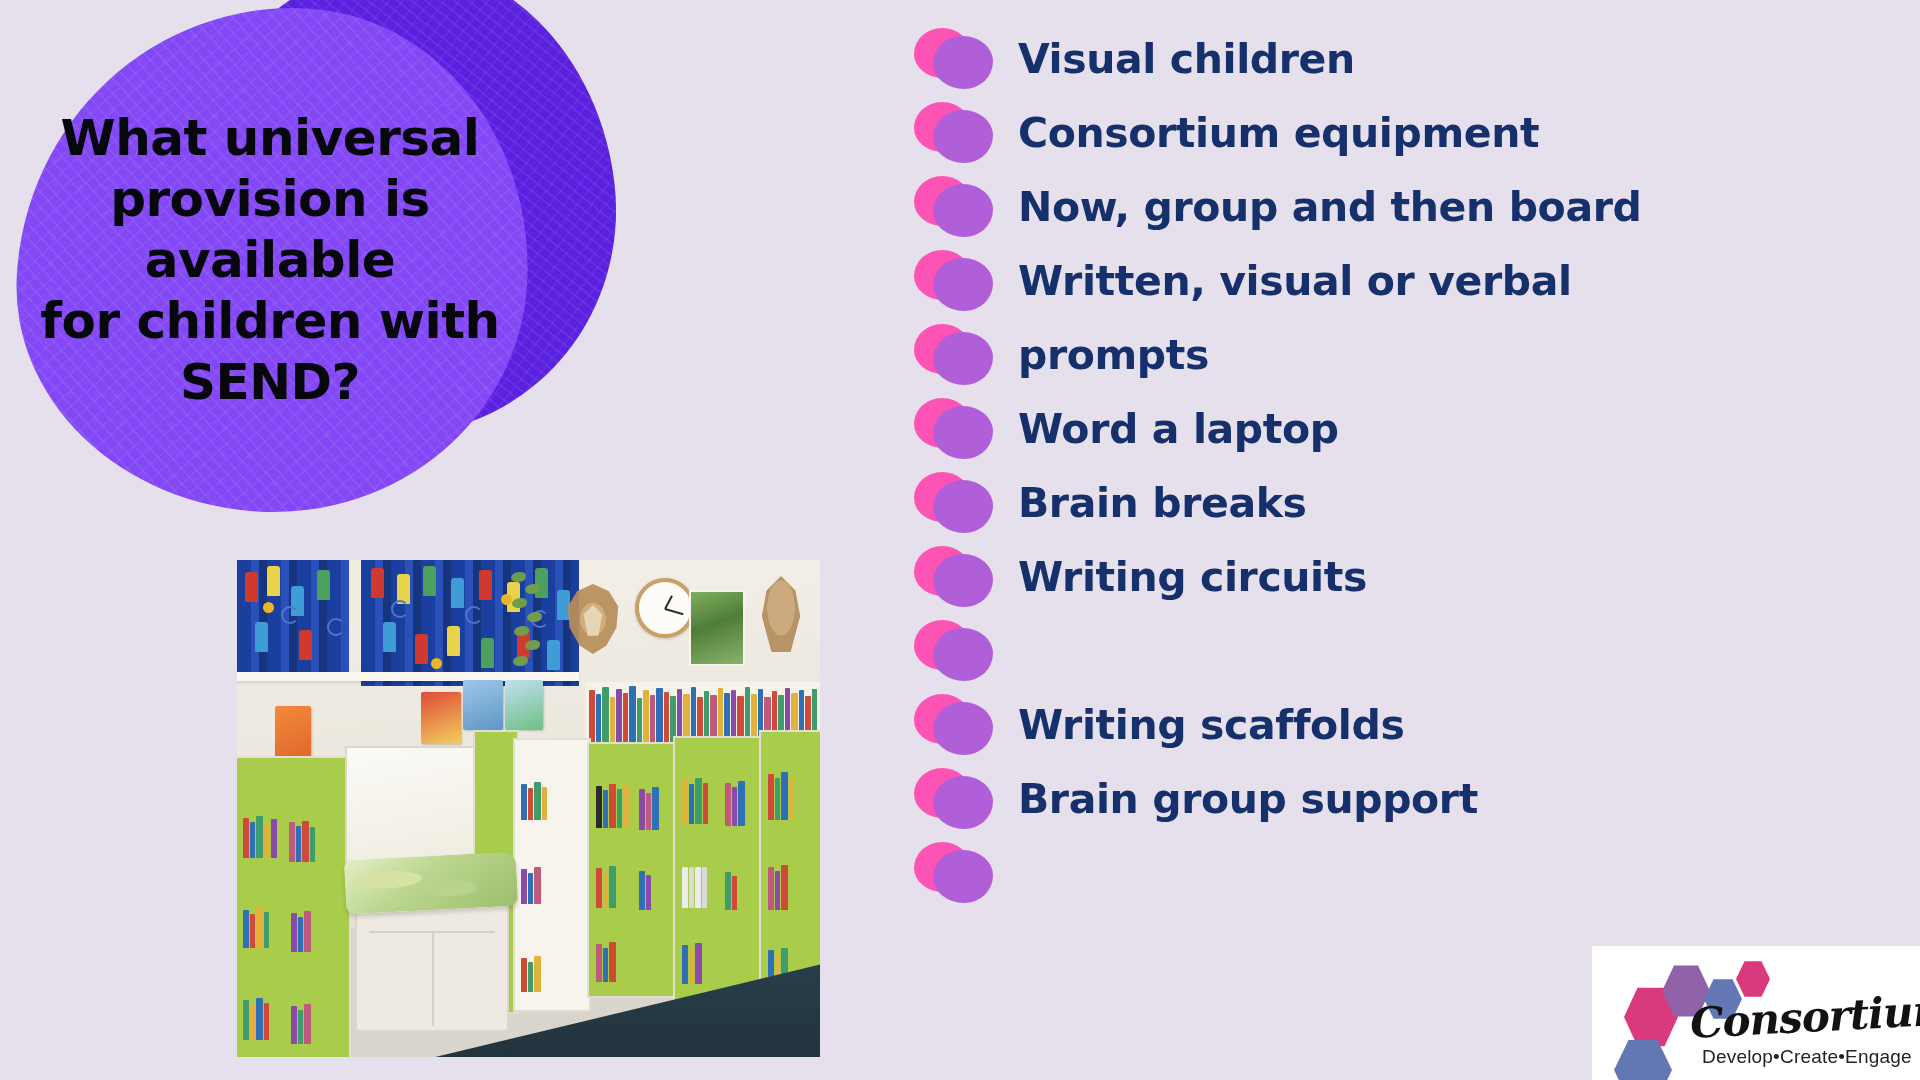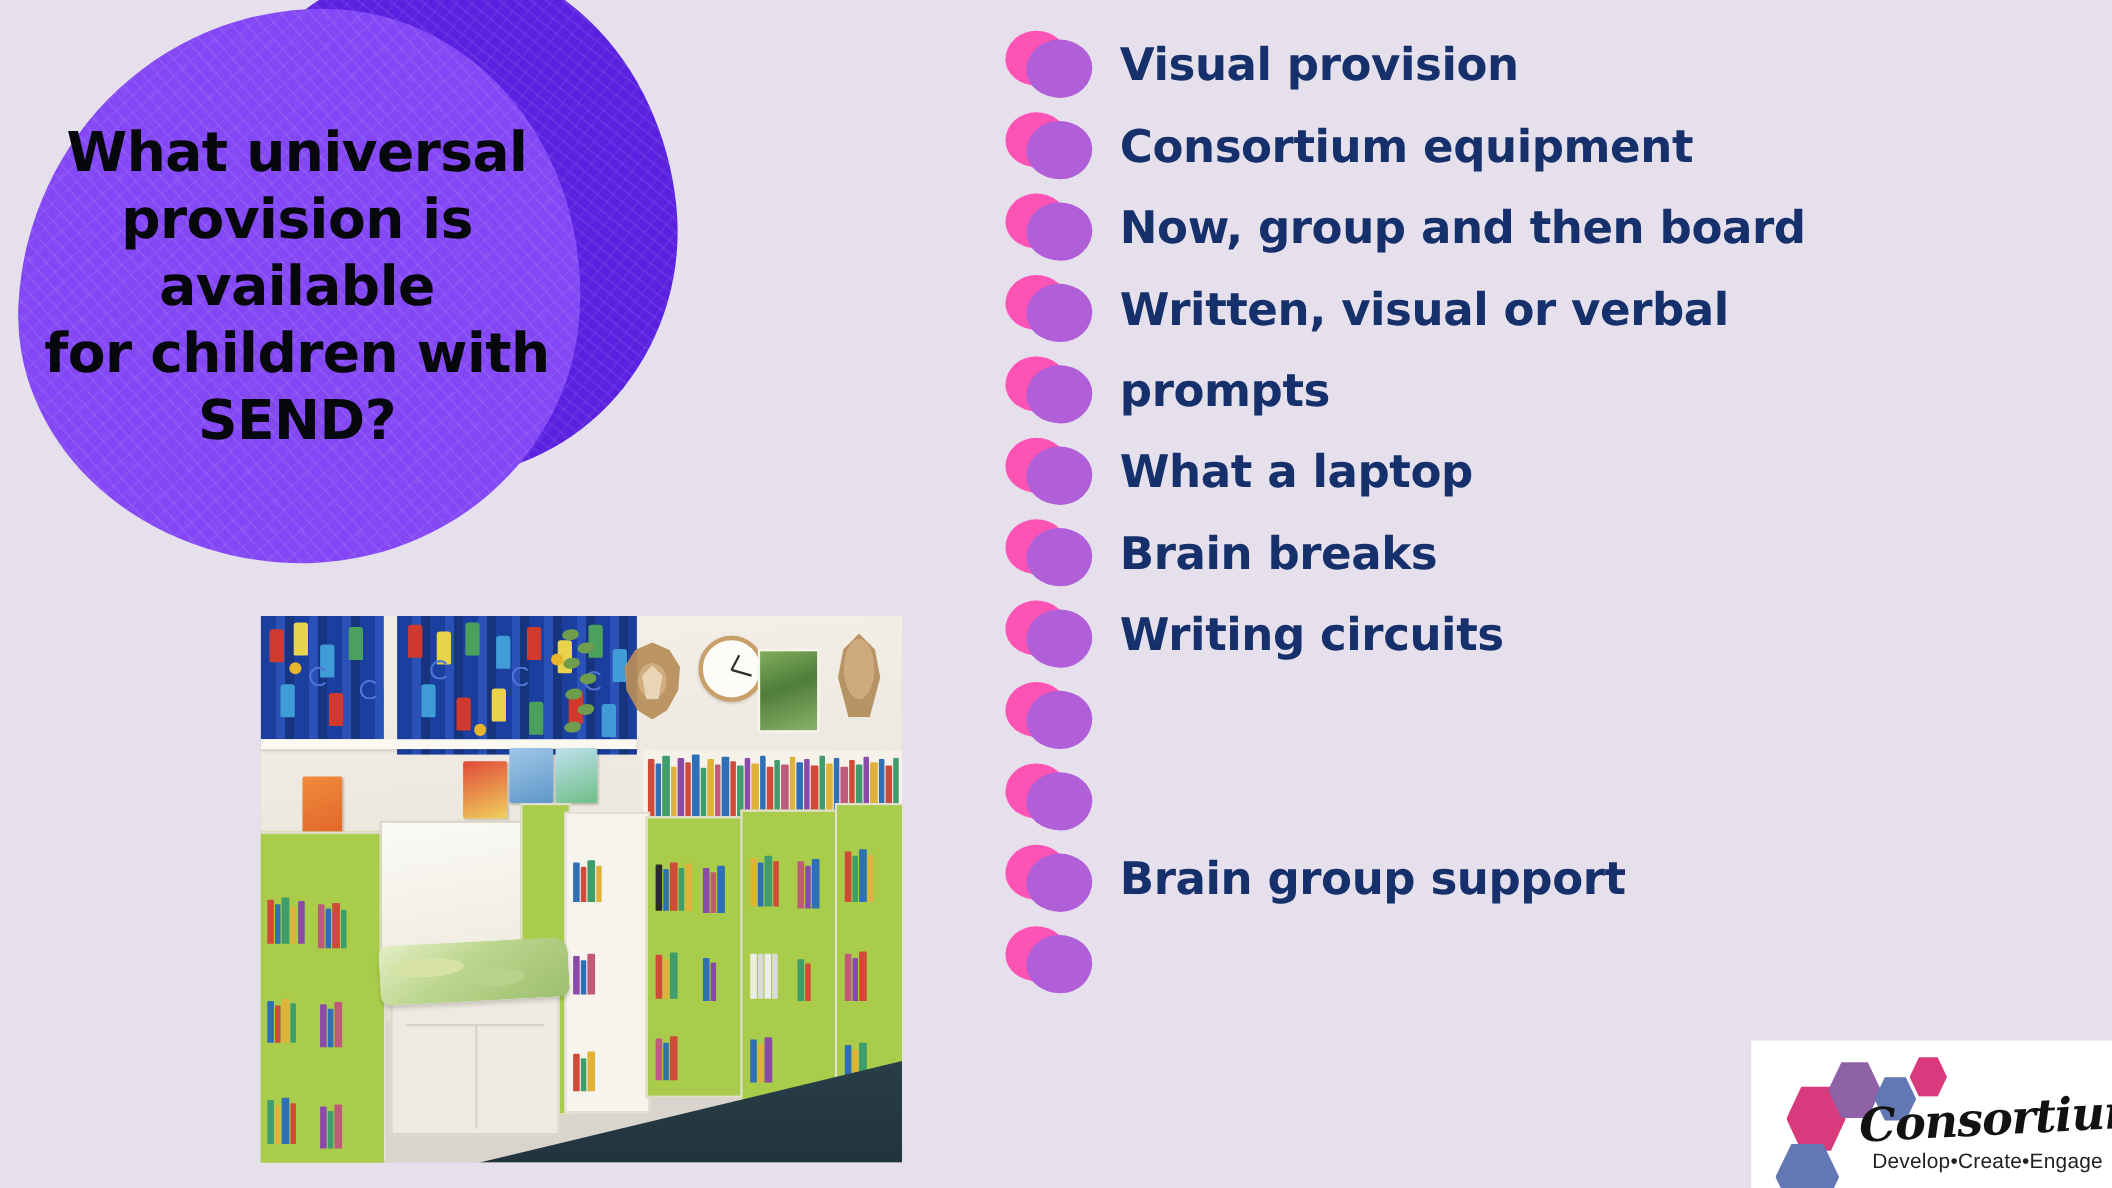--- a/index.html
+++ b/index.html
@@ -548,21 +548,21 @@
     </div>
   </div>
 
   <div class="list">
 
     <div class="row">
       <span class="bullet">
         <span class="c pink"></span>
         <span class="c purple"></span>
       </span>
-      <span class="row-label">Visual provision</span>
+      <span class="row-label">Visual children</span>
     </div>
 
     <div class="row">
       <span class="bullet">
         <span class="c pink"></span>
         <span class="c purple"></span>
       </span>
       <span class="row-label">Consortium equipment</span>
     </div>
 
@@ -588,21 +588,21 @@
         <span class="c purple"></span>
       </span>
       <span class="row-label">prompts</span>
     </div>
 
     <div class="row">
       <span class="bullet">
         <span class="c pink"></span>
         <span class="c purple"></span>
       </span>
-      <span class="row-label">What a laptop</span>
+      <span class="row-label">Word a laptop</span>
     </div>
 
     <div class="row">
       <span class="bullet">
         <span class="c pink"></span>
         <span class="c purple"></span>
       </span>
       <span class="row-label">Brain breaks</span>
     </div>
 
@@ -619,20 +619,21 @@
         <span class="c pink"></span>
         <span class="c purple"></span>
       </span>
     </div>
 
     <div class="row">
       <span class="bullet">
         <span class="c pink"></span>
         <span class="c purple"></span>
       </span>
+      <span class="row-label">Writing scaffolds</span>
     </div>
 
 
     <div class="row">
       <span class="bullet">
         <span class="c pink"></span>
         <span class="c purple"></span>
       </span>
       <span class="row-label">Brain group support</span>
     </div>

